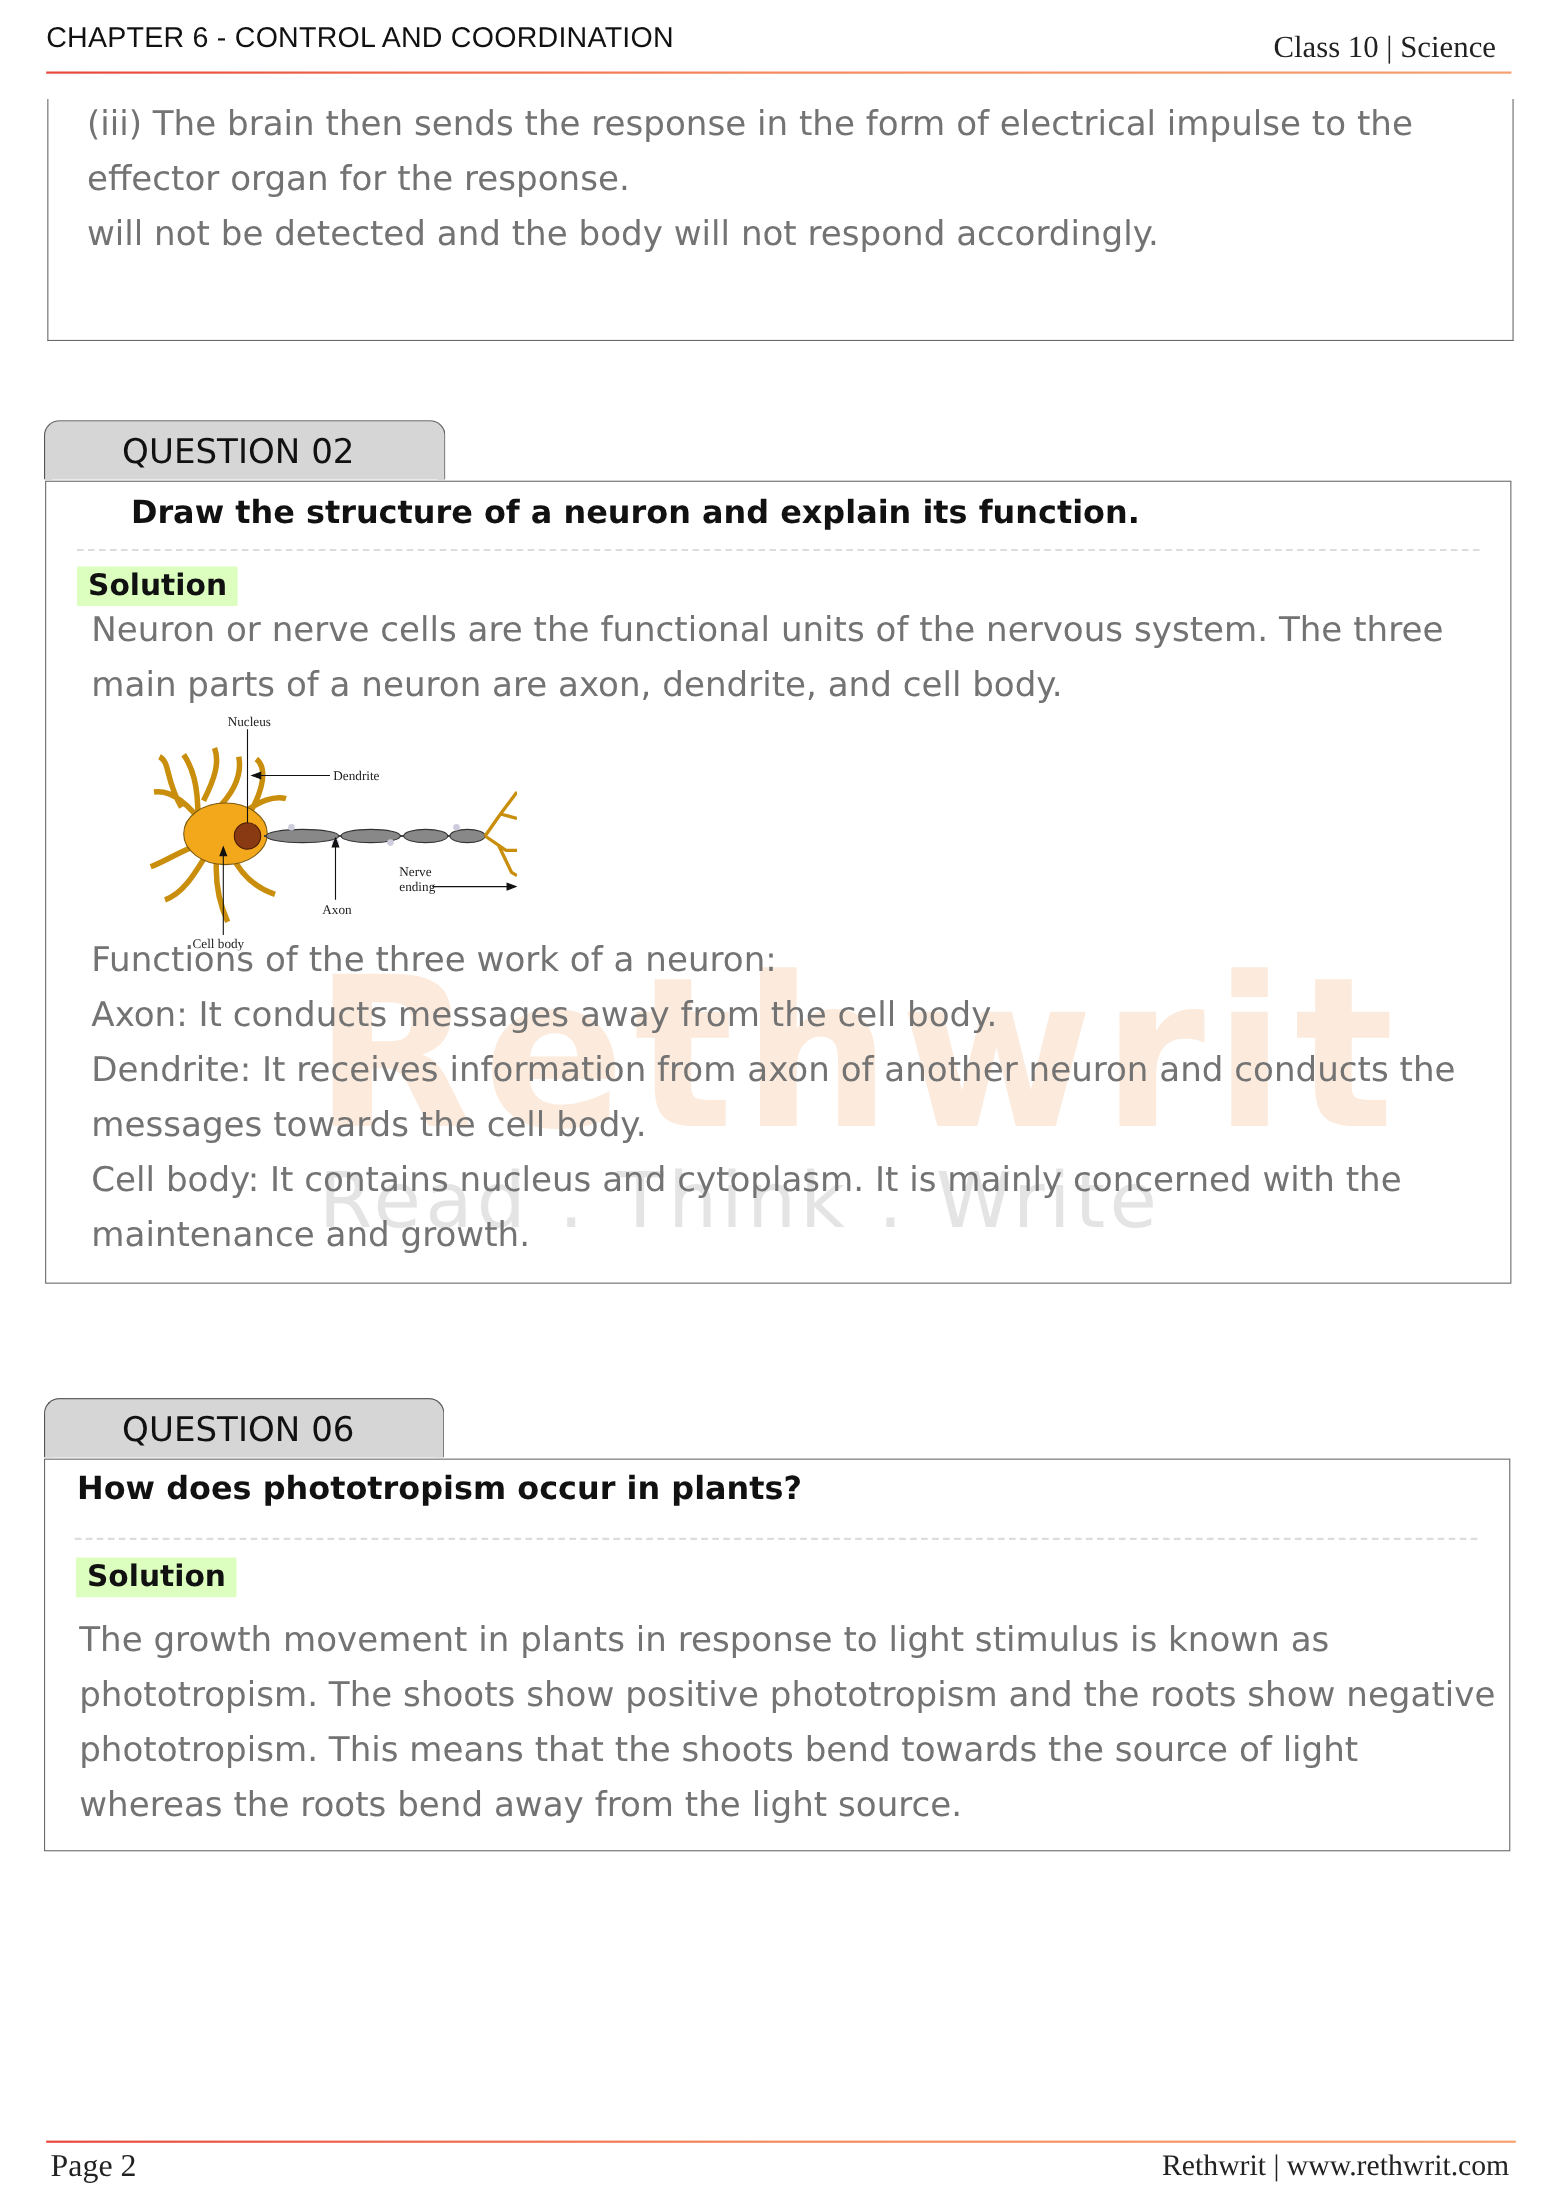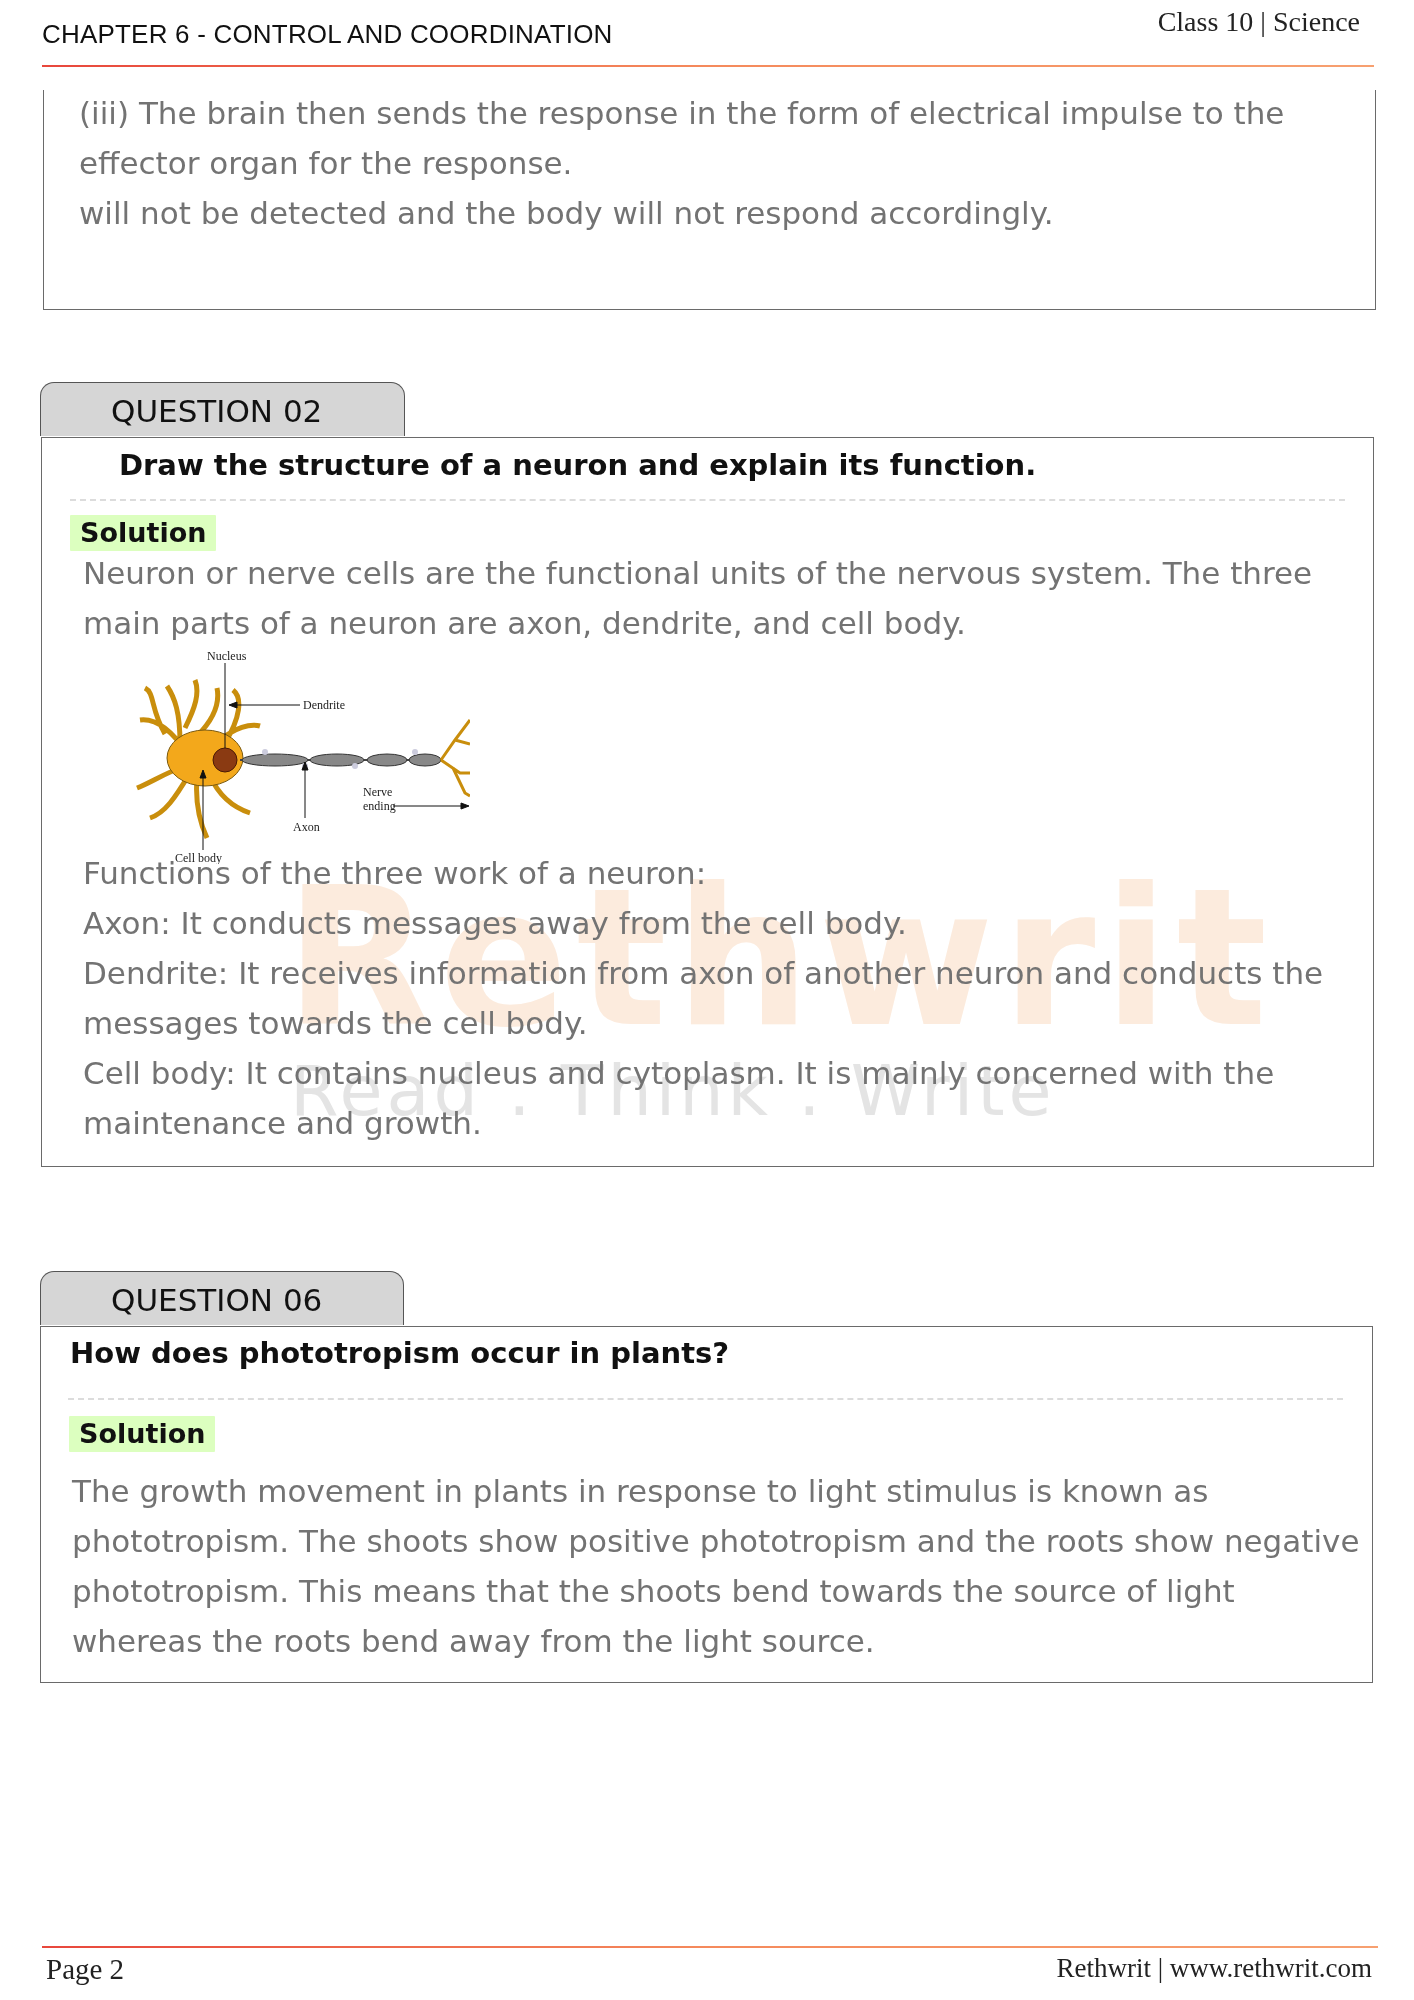--- a/index.html
+++ b/index.html
@@ -1,18 +1,18 @@
 <!DOCTYPE html>
 <html><head>
 <meta charset="utf-8">
 <style>
   html,body{margin:0;padding:0;background:#fff;}
   body{width:1414px;height:2000px;position:relative;overflow:hidden;font-family:"DejaVu Sans","Liberation Sans",sans-serif;color:#111;}
   .hdr-left{position:absolute;left:42px;top:19px;font-family:"Liberation Sans",sans-serif;font-size:26px;color:#111;letter-spacing:0.2px;}
-  .hdr-right{position:absolute;right:54px;top:6px;font-family:"Liberation Serif",serif;font-size:28px;color:#222;}
+  .hdr-right{position:absolute;right:54px;top:28px;font-family:"Liberation Serif",serif;font-size:28px;color:#222;}
   .rule{position:absolute;left:42px;width:1332px;height:2px;background:linear-gradient(90deg,#e8473c,#f58a5c,#f7a070);}
   .rule.top{top:65px;}
   .rule.bot{top:1946px;left:42px;width:1336px;}
   .ftr-left{position:absolute;left:46px;top:1953px;font-family:"Liberation Serif",serif;font-size:29px;color:#222;}
   .ftr-right{position:absolute;right:42px;top:1953px;font-family:"Liberation Serif",serif;font-size:27px;color:#222;text-align:right;}
   .box{position:absolute;border:1.5px solid #6a6a6a;border-top:1.5px solid #6a6a6a;background:transparent;}
   .box.cont{left:43px;top:90px;width:1331px;height:219px;border-top:none;}
   .para{font-size:31px;line-height:50px;color:#737373;}
   .tab{position:absolute;height:54px;background:#d6d6d6;border:1.5px solid #555;border-bottom:none;border-radius:14px 14px 0 0;font-family:"DejaVu Sans",sans-serif;font-size:31px;color:#111;line-height:56px;box-sizing:border-box;padding-left:70px;}
   .qtitle{position:absolute;font-weight:bold;font-size:29px;color:#111;}

